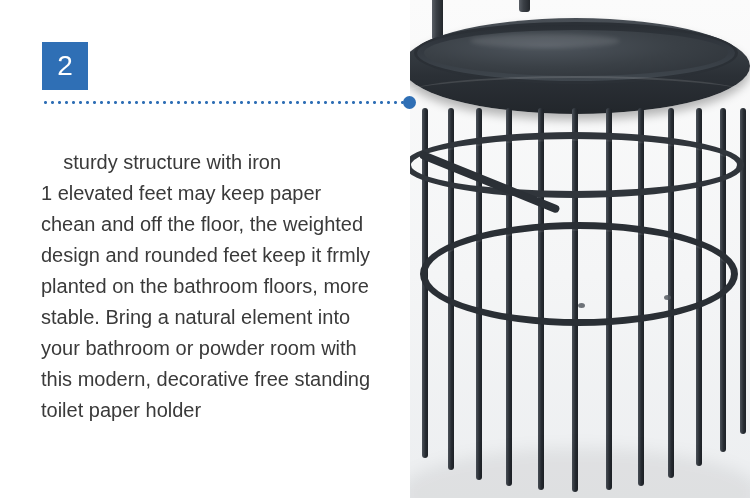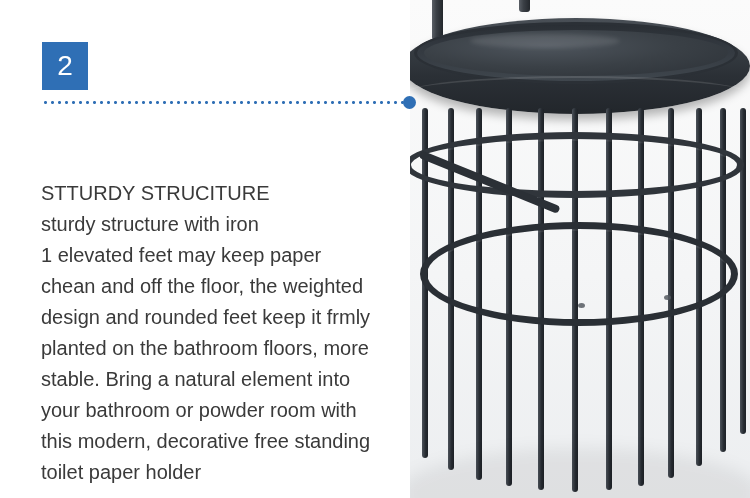--- a/index.html
+++ b/index.html
@@ -232,21 +232,21 @@
   </div>
 
   <div class="left-panel"></div>
 
   <div class="badge">2</div>
 
   <div class="dotted-rule"></div>
   <div class="rule-dot"></div>
 
   <div class="body-text">
-    <span class="heading-line">STTURDY STRUCITURE</span><span>sturdy structure with iron
+    <span>sturdy structure with iron
 1 elevated feet may keep paper
 chean and off the floor, the weighted
 design and rounded feet keep it frmly
 planted on the bathroom floors, more
 stable. Bring a natural element into
 your bathroom or powder room with
 this modern, decorative free standing
 toilet paper holder</span>
   </div>
 

